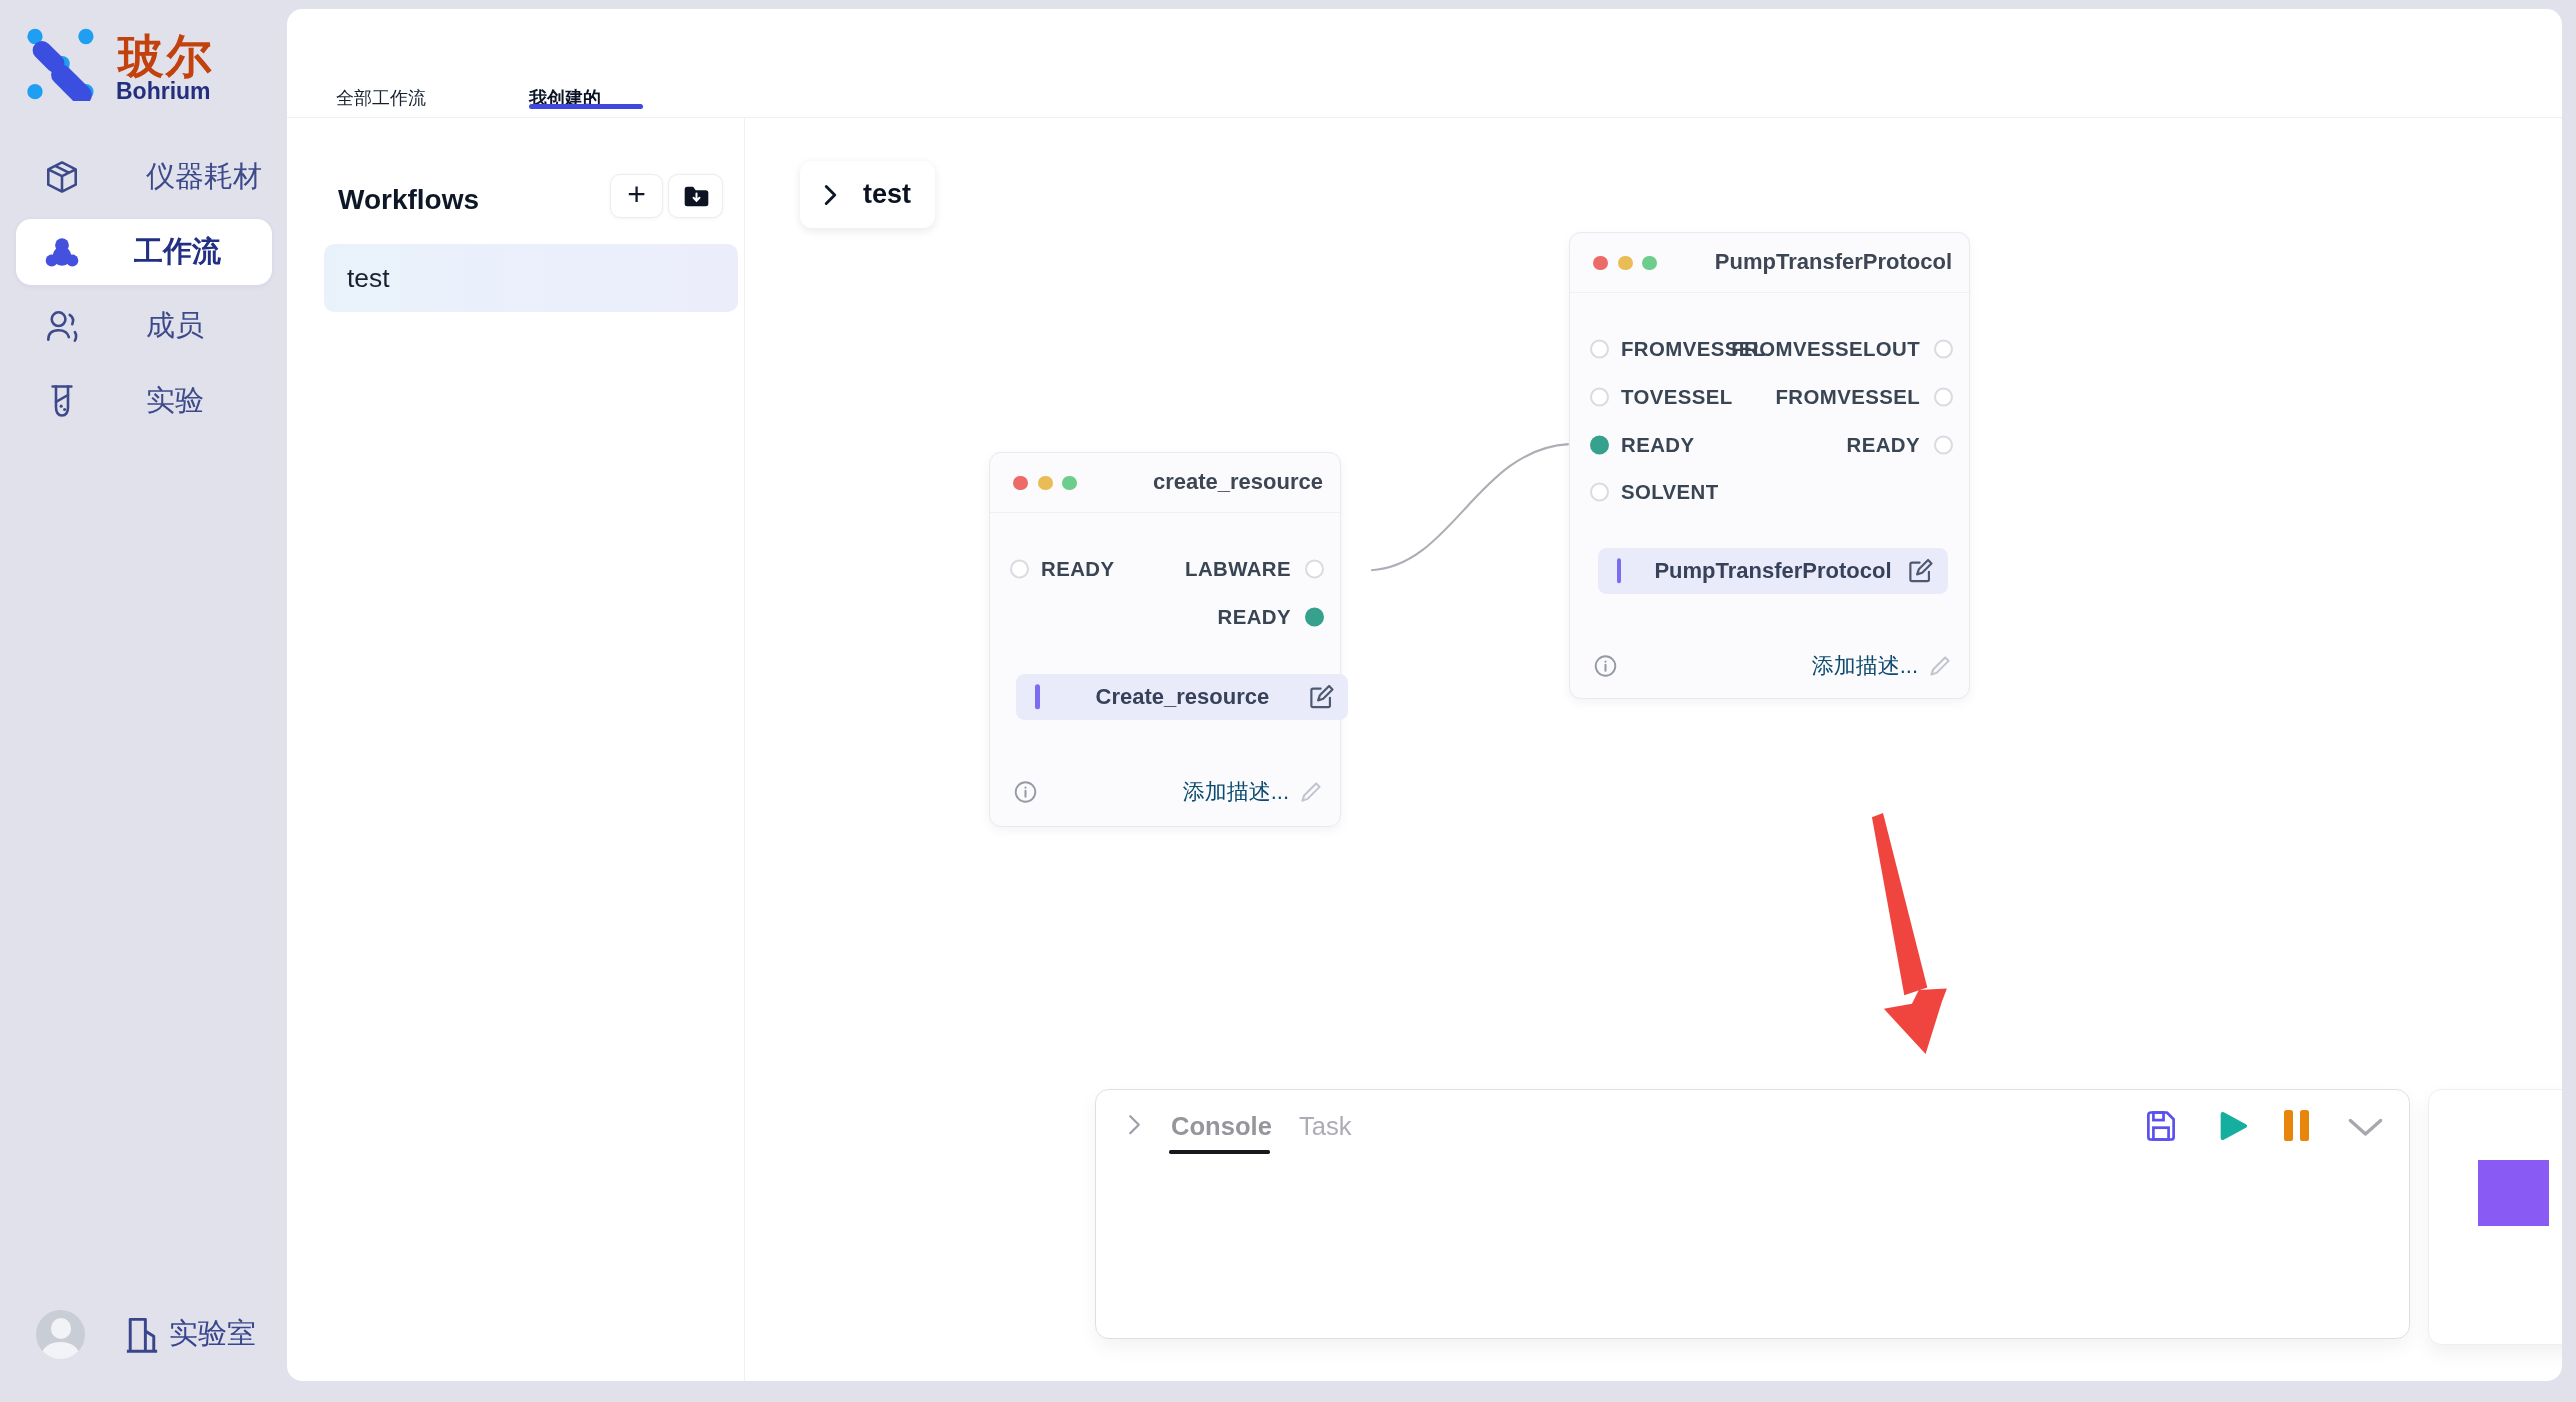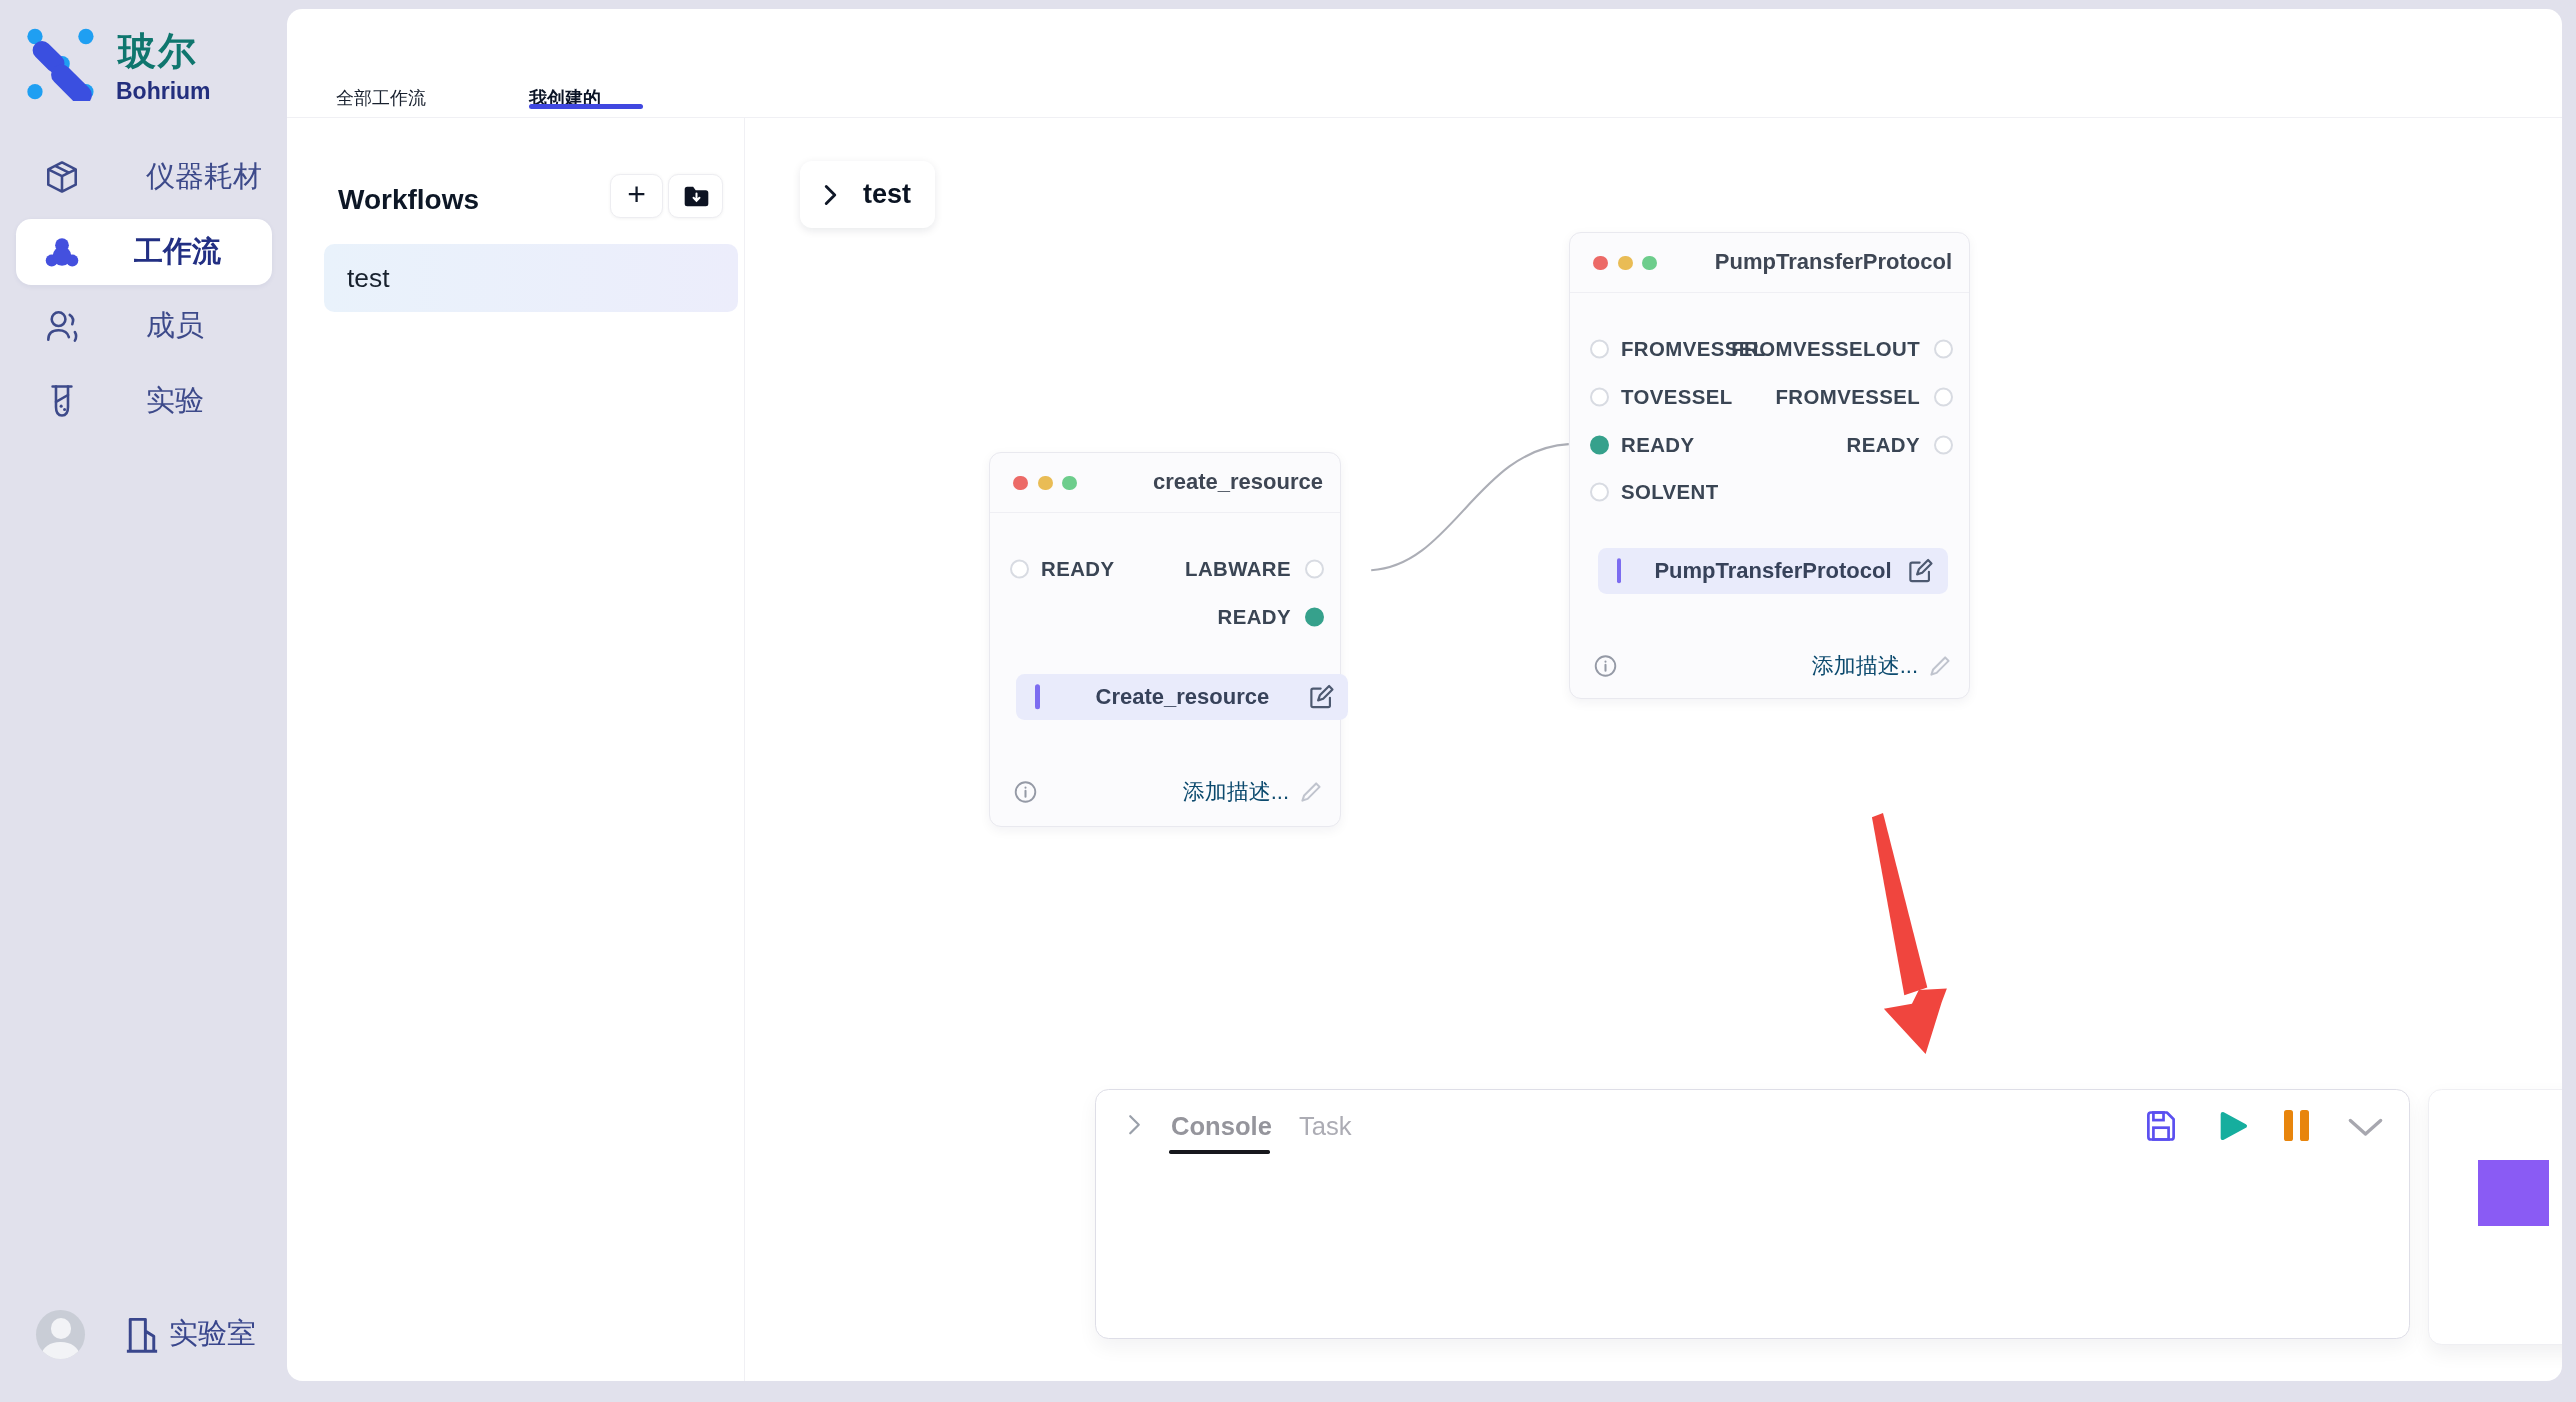--- a/index.html
+++ b/index.html
@@ -3,21 +3,21 @@
 <meta charset="utf-8">
 <style>
   * { margin:0; padding:0; box-sizing:border-box; }
   html,body { width:2576px; height:1402px; }
   body { font-family:"Liberation Sans","DejaVu Sans",sans-serif; background:#E1E1EC; overflow:hidden; }
   .stage { position:relative; width:2576px; height:1402px; background:#E1E1EC; }
 
   
   .sidebar { position:absolute; left:0; top:0; width:284px; height:1402px; background:#E1E1EC; }
   .logo { position:absolute; left:27px; top:28px; width:72px; height:73px; }
-  .brand-cn { position:absolute; left:118px; top:25.6px; font-size:38px; font-weight:800; color:#0f766e; letter-spacing:1.7px; }
+  .brand-cn { position:absolute; left:118px; top:25.6px; font-size:46px; font-weight:800; color:#c2410c; letter-spacing:1.7px; }
   .brand-en { position:absolute; left:116px; top:78px; font-size:23px; font-weight:700; color:#232F7E; }
   .side-item { position:absolute; left:0; width:284px; height:60px; cursor:pointer; }
   .side-item .s-icon { position:absolute; left:44px; top:50%; transform:translateY(-50%); width:36px; height:36px; }
   .side-item .s-label { position:absolute; left:146px; top:50%; transform:translateY(-50%); font-size:29px; color:#3D4A8A; }
   .side-item.active-pill { left:16px; width:256px; height:66px; background:#FFFFFF; border-radius:15.3px; box-shadow:0 1.7px 5.1px rgba(40,50,120,.06); }
   .side-item.active-pill .s-icon { left:28px; }
   .side-item.active-pill .s-label { left:118px; color:#222F83; font-weight:700; }
   .side-footer { position:absolute; left:0; top:1302px; width:284px; height:68px; }
   .avatar { position:absolute; left:36px; top:7.7px; width:49px; height:49px; border-radius:50%; background:#C9CDD6; overflow:hidden; }
   .avatar:before { content:""; position:absolute; left:14.5px; top:8.5px; width:20.4px; height:20.4px; border-radius:50%; background:#F2F3F6; }

